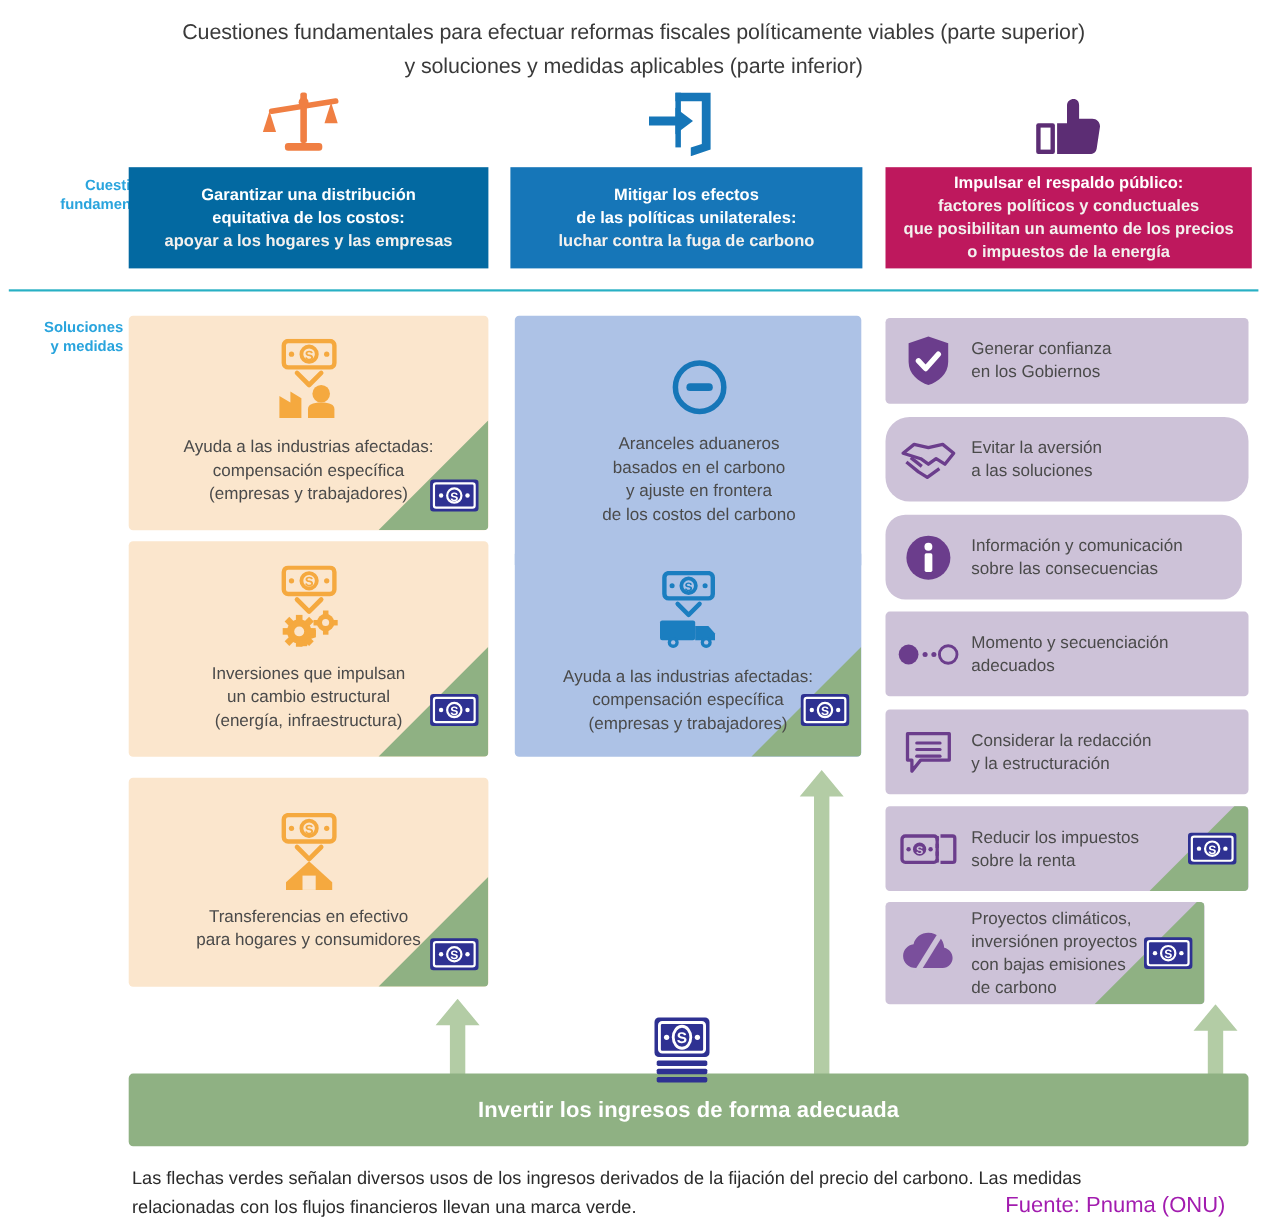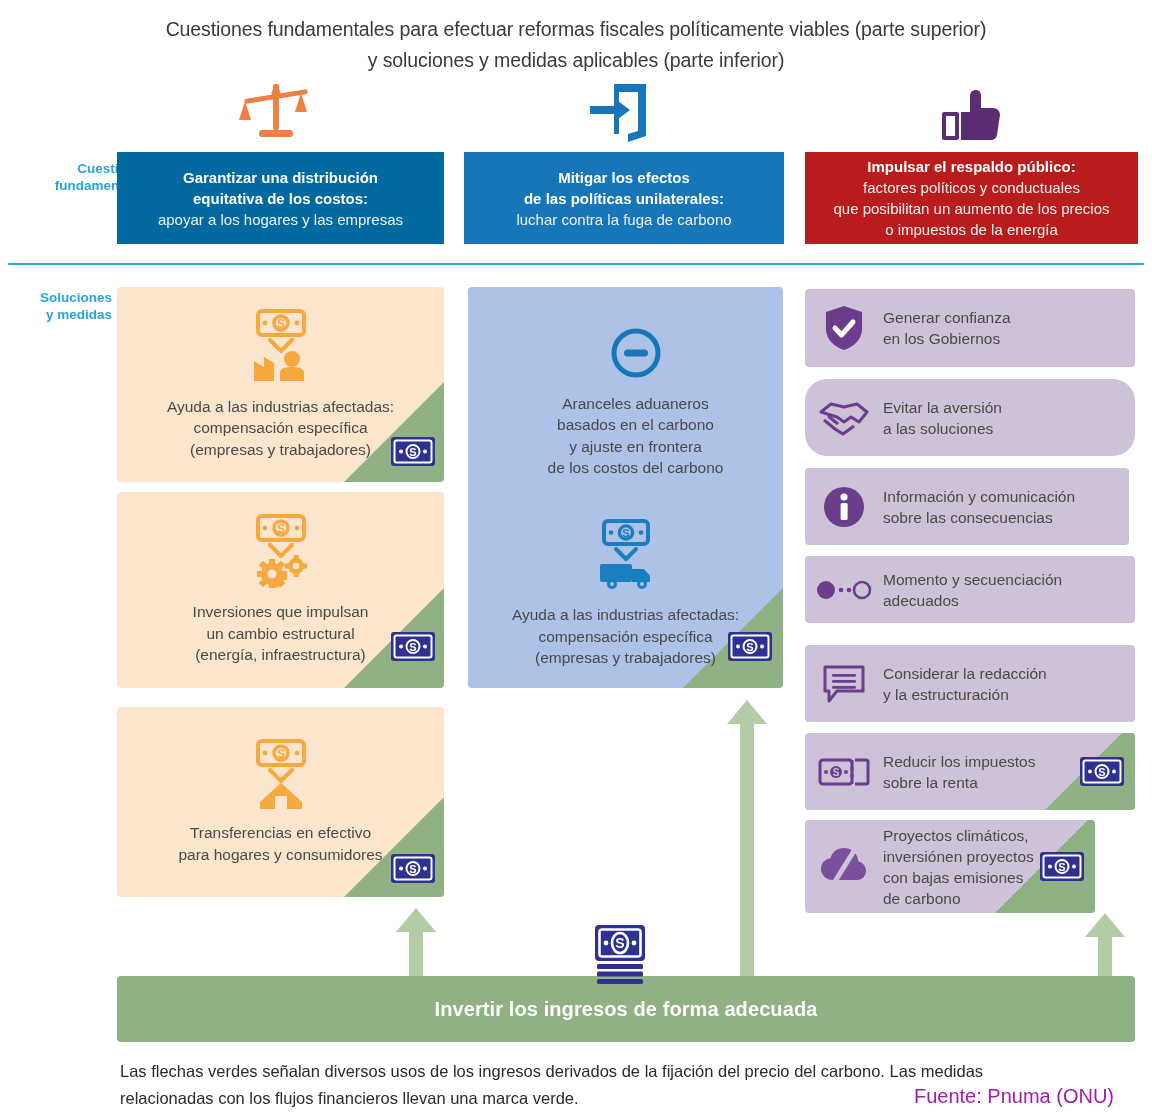--- a/index.html
+++ b/index.html
@@ -30,24 +30,24 @@
     font-size:13.5px;line-height:17px;font-weight:bold;color:#29a4dd;
   }
 
   
   .hbox{
     position:absolute;box-sizing:border-box;
     display:flex;align-items:center;justify-content:center;
     text-align:center;color:#ffffff;padding:6px 10px;
   }
   .hbox .strong{font-weight:bold;font-size:15px;line-height:21px;display:block;}
-  .hbox .light{font-weight:normal;font-size:15px;line-height:21px;display:block;color:#f3f1ee;}
+  .hbox .light{font-weight:bold;font-size:15px;line-height:21px;display:block;color:#f3f1ee;}
   .hbox.orange{background:#0369a1;}
   .hbox.blue{background:#1676b8;}
-  .hbox.purple{background:#b91c1c;}
+  .hbox.purple{background:#be185d;}
 
   
   .divider{position:absolute;left:8px;top:263px;width:1136px;height:2px;background:#28b0c4;}
 
   
   .card{
     position:absolute;box-sizing:border-box;border-radius:4px;overflow:hidden;
   }
   .card.cream{background:#fbe6cd;}
   .card.blue{background:#adc2e6;}
@@ -384,37 +384,37 @@
           </g>
         </svg>
       </div>
       <div>
         <div class="rrow-text">Evitar la aversión</div>
         <div class="rrow-text">a las soluciones</div>
       </div>
     </div>
   </div>
 
-  <div class="rrow" style="left:805px;top:468px;width:324px;height:77px;">
+  <div class="rrow" style="left:805px;top:468px;width:324px;height:77px;border-radius:18px;">
     <div class="rrow-inner">
       <div class="rrow-icon">
         <svg width="42" height="42" viewBox="0 0 42 42">
           <circle cx="21" cy="21" r="20" fill="#6b3d8c"></circle>
           <circle cx="21" cy="11" r="3.6" fill="#ffffff"></circle>
           <rect x="17.6" y="17" width="7" height="17" rx="1.5" fill="#ffffff"></rect>
         </svg>
       </div>
       <div>
         <div class="rrow-text">Información y comunicación</div>
         <div class="rrow-text">sobre las consecuencias</div>
       </div>
     </div>
   </div>
 
-  <div class="rrow" style="left:805px;top:556px;width:330px;height:67px;">
+  <div class="rrow" style="left:805px;top:556px;width:330px;height:77px;">
     <div class="rrow-inner">
       <div class="rrow-icon">
         <svg width="56" height="22" viewBox="0 0 56 22">
           <circle cx="10" cy="11" r="9" fill="#6b3d8c"></circle>
           <circle cx="25" cy="11" r="2.3" fill="#6b3d8c"></circle>
           <circle cx="33" cy="11" r="2.3" fill="#6b3d8c"></circle>
           <circle cx="46" cy="11" r="8" fill="none" stroke="#6b3d8c" stroke-width="2.6"></circle>
         </svg>
       </div>
       <div>

